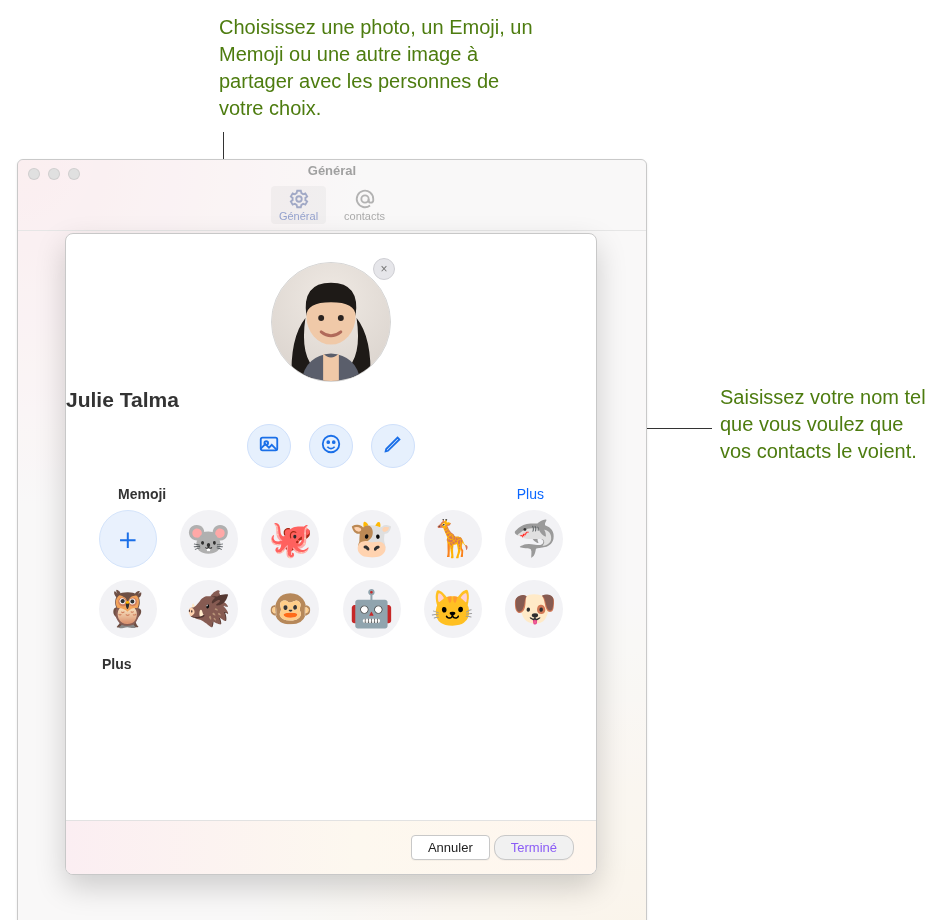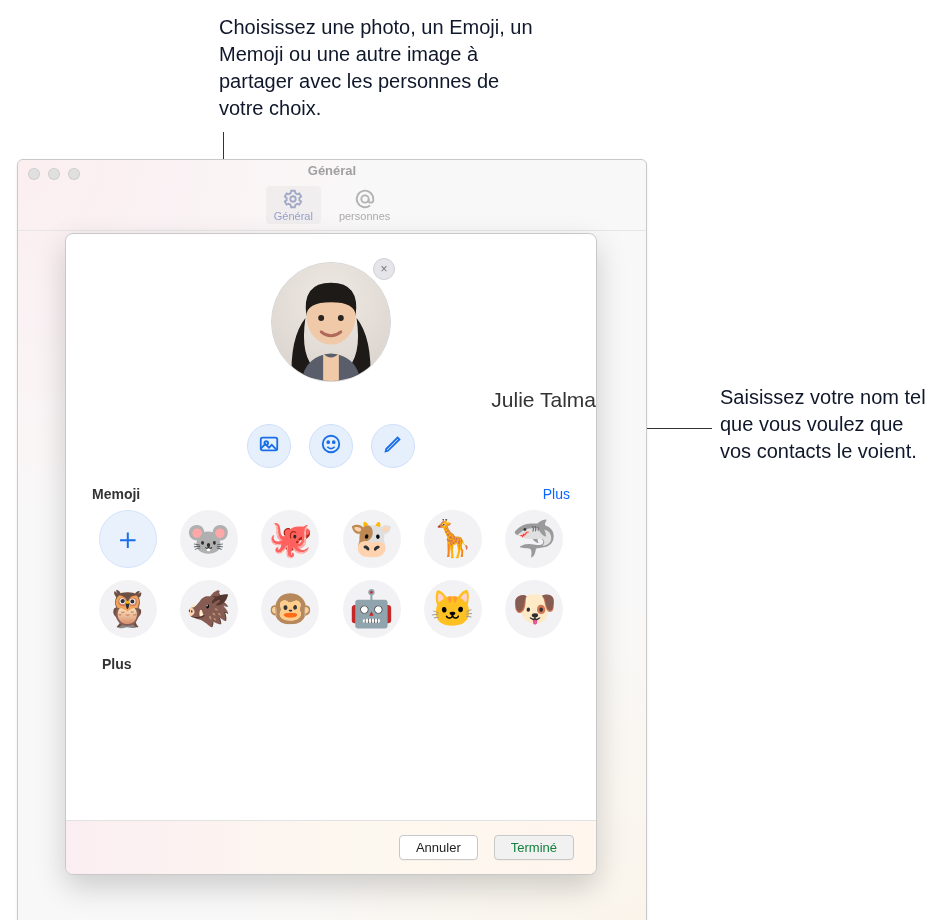--- a/index.html
+++ b/index.html
@@ -10,21 +10,21 @@
     font-family: -apple-system, "Helvetica Neue", Arial, sans-serif;
     background: #fff;
     position: relative;
     overflow: hidden;
     color: #222;
   }
   .callout {
     position: absolute;
     font-size: 20px;
     line-height: 1.35;
-    color: #0f172a;
+    color: #4d7c0f;
   }
   .callout-line {
     position: absolute;
     background: #333;
   }
   
   .window {
     position: absolute;
     left: 17px;
     top: 159px;
@@ -103,35 +103,35 @@
   }
   .avatar svg{width:100%;height:100%;}
   .avatar-x{
     position:absolute;top:-4px;right:-4px;
     width:22px;height:22px;border-radius:50%;
     background:#e6e6ea;border:1px solid #cfcfd4;
     display:flex;align-items:center;justify-content:center;
     font-size:12px;color:#777;
   }
   .username{
-    text-align:right;font-size:21px;font-weight:400;color:#333;margin:2px 0 12px;
+    text-align:left;font-size:21px;font-weight:700;color:#333;margin:2px 0 12px;
   }
   .circle-row{
     display:flex;justify-content:center;gap:18px;margin-bottom:18px;
   }
   .circ-btn{
     width:44px;height:44px;border-radius:50%;
     background:#e6f0fd;border:1px solid #cfe0fb;
     display:flex;align-items:center;justify-content:center;
     color:#1a6fe8;
   }
   .circ-btn svg{width:22px;height:22px;stroke:#1a6fe8;fill:none;stroke-width:2;}
   .section-head{
     display:flex;justify-content:space-between;align-items:baseline;
-    padding:0 26px;margin-top:4px;
+    padding:0 52px;margin-top:4px;
   }
   .section-head .title{font-size:14px;font-weight:700;color:#333;}
   .section-head .more{font-size:14px;color:#0a66ff;}
   .memoji-grid{
     padding:8px 28px 0;
     display:grid;grid-template-columns:repeat(6,1fr);
     gap:12px 14px;
     justify-items:center;
   }
   .memoji{
@@ -145,28 +145,28 @@
   }
   .plus-section-title{
     font-size:14px;font-weight:700;color:#333;
     padding:18px 36px 0;
   }
   .footer{
     position:absolute;left:0;right:0;bottom:0;height:54px;
     border-top:1px solid #e2e2e2;
     background:linear-gradient(90deg, #fbeef2 0%, #fdf8ef 55%, #fff6ee 100%);
     display:flex;align-items:center;justify-content:flex-end;
-    padding:0 22px;gap:16px;
+    padding:0 22px;gap:4px;
   }
   .btn{
     font-size:13px;padding:4px 16px;border-radius:4px;
     border:1px solid #c8c8c8;background:#fff;color:#222;
     box-shadow:0 1px 0 rgba(0,0,0,.03);
   }
-  .btn.disabled{color:#15803d;background:#f1f1f1;}
+  .btn.disabled{color:#8b5cf6;background:#f1f1f1;border-radius:11px;}
   .help{
     position:absolute;right:14px;bottom:14px;
     width:22px;height:22px;border-radius:50%;
     border:1px solid #c0c0c0;color:#777;background:#f8f8f8;
     display:flex;align-items:center;justify-content:center;font-size:13px;
     z-index:3;
   }
   
   .dim{
     position:absolute;inset:0;background:rgba(255,255,255,.35);z-index:4;
@@ -200,21 +200,21 @@
       </span>
       <span class="lbl">Général</span>
     </div>
     <div class="tab">
       <span>
         <svg viewBox="0 0 24 24" fill="none" stroke="#8a8a8a" stroke-width="2">
             <circle cx="12" cy="12" r="4"></circle>
             <path d="M16 12v1.5a2.5 2.5 0 0 0 5 0V12a9 9 0 1 0-3.5 7.1"></path>
           </svg>
       </span>
-      <span class="lbl">personnes</span>
+      <span class="lbl">contacts</span>
     </div>
   </div>
   <div class="panel-divider"></div>
 
   <div class="dim"></div>
 
   <div class="sheet">
     <div class="avatar-wrap">
       <div class="avatar">
         <svg viewBox="0 0 120 120">

